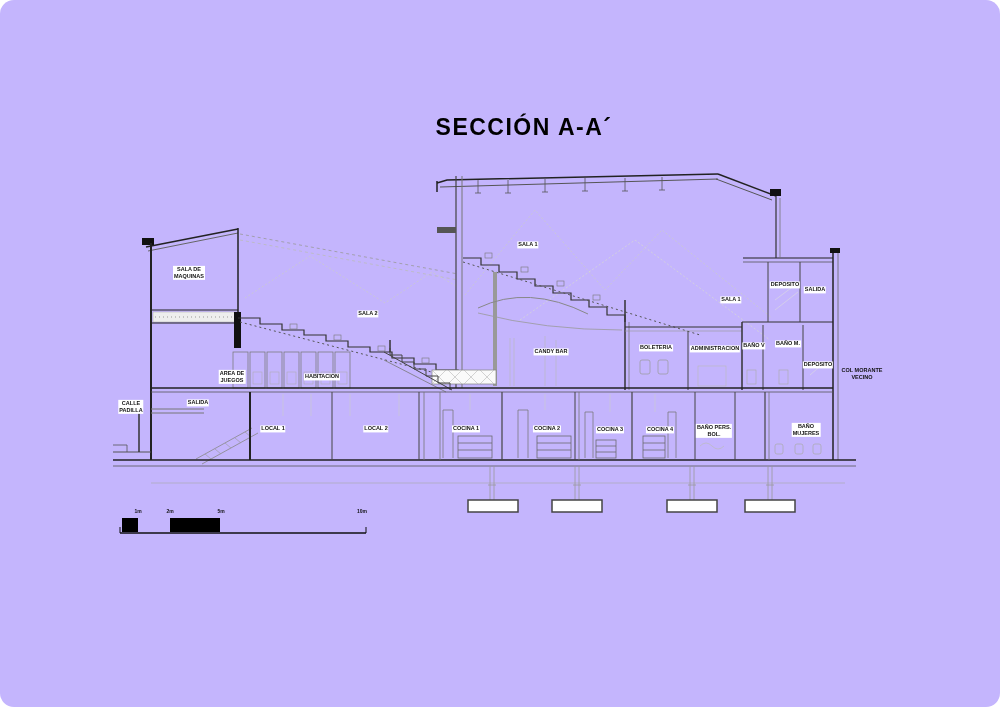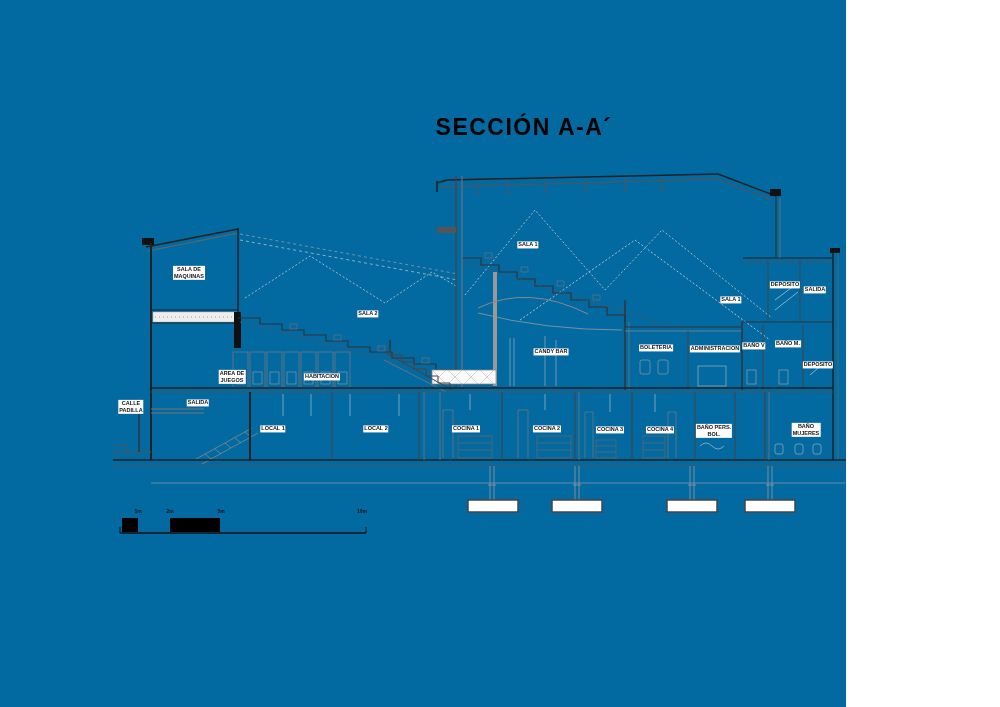--- a/index.html
+++ b/index.html
@@ -1,17 +1,17 @@
 <!DOCTYPE html>
 <html><head>
 <meta charset="utf-8">
 <style>
   html,body{margin:0;padding:0;background:#fff;}
-  #canvas{position:relative;width:846px;height:707px;background:#0369a1;overflow:hidden;
-          font-family:"Liberation Sans",sans-serif;}
+  #canvas{position:relative;width:1000px;height:707px;background:#c4b5fd;overflow:hidden;
+          font-family:"Liberation Sans",sans-serif;border-radius:14px;}
   #linework{position:absolute;left:0;top:0;}
   .title{position:absolute;left:524px;top:127px;transform:translate(-50%,-50%);
          font:bold 23px "Liberation Sans",sans-serif;letter-spacing:1.5px;color:#000;white-space:nowrap;}
   .lbl{position:absolute;transform:translate(-50%,-50%);
        font:bold 5.5px/1.3 "Liberation Sans",sans-serif;color:#111;text-align:center;
        white-space:pre-line;background:#fff;padding:0 1px;}
   .scale-lbl{position:absolute;transform:translate(-50%,-50%);
        font:bold 5px "Liberation Sans",sans-serif;color:#111;white-space:nowrap;background:transparent;}
 </style>
 </head>

